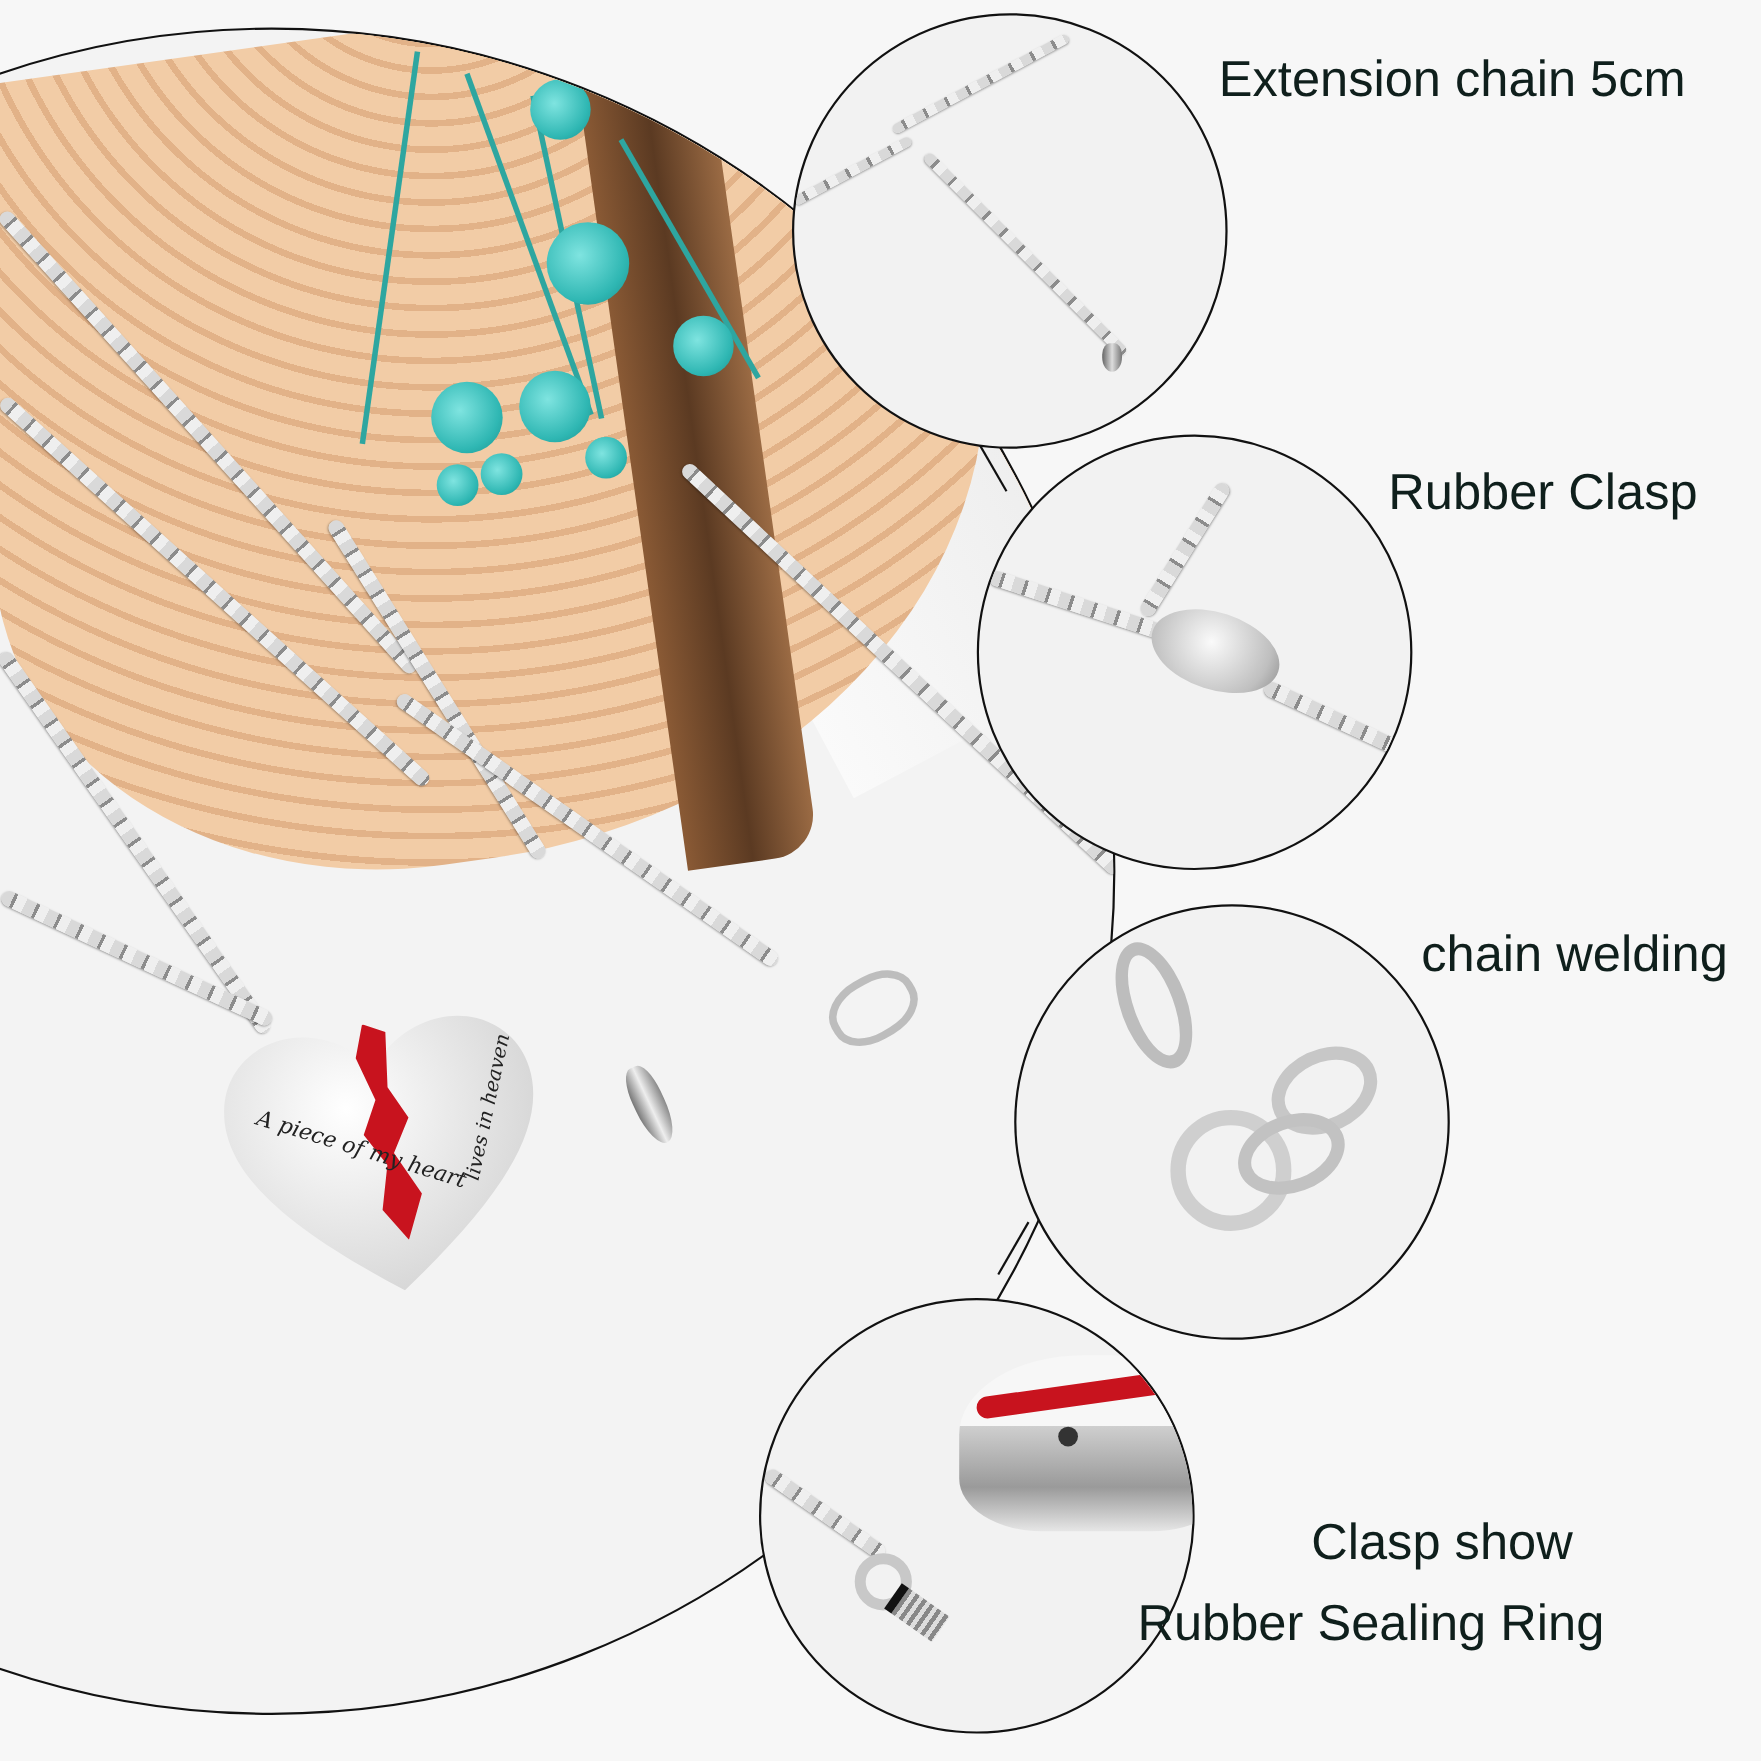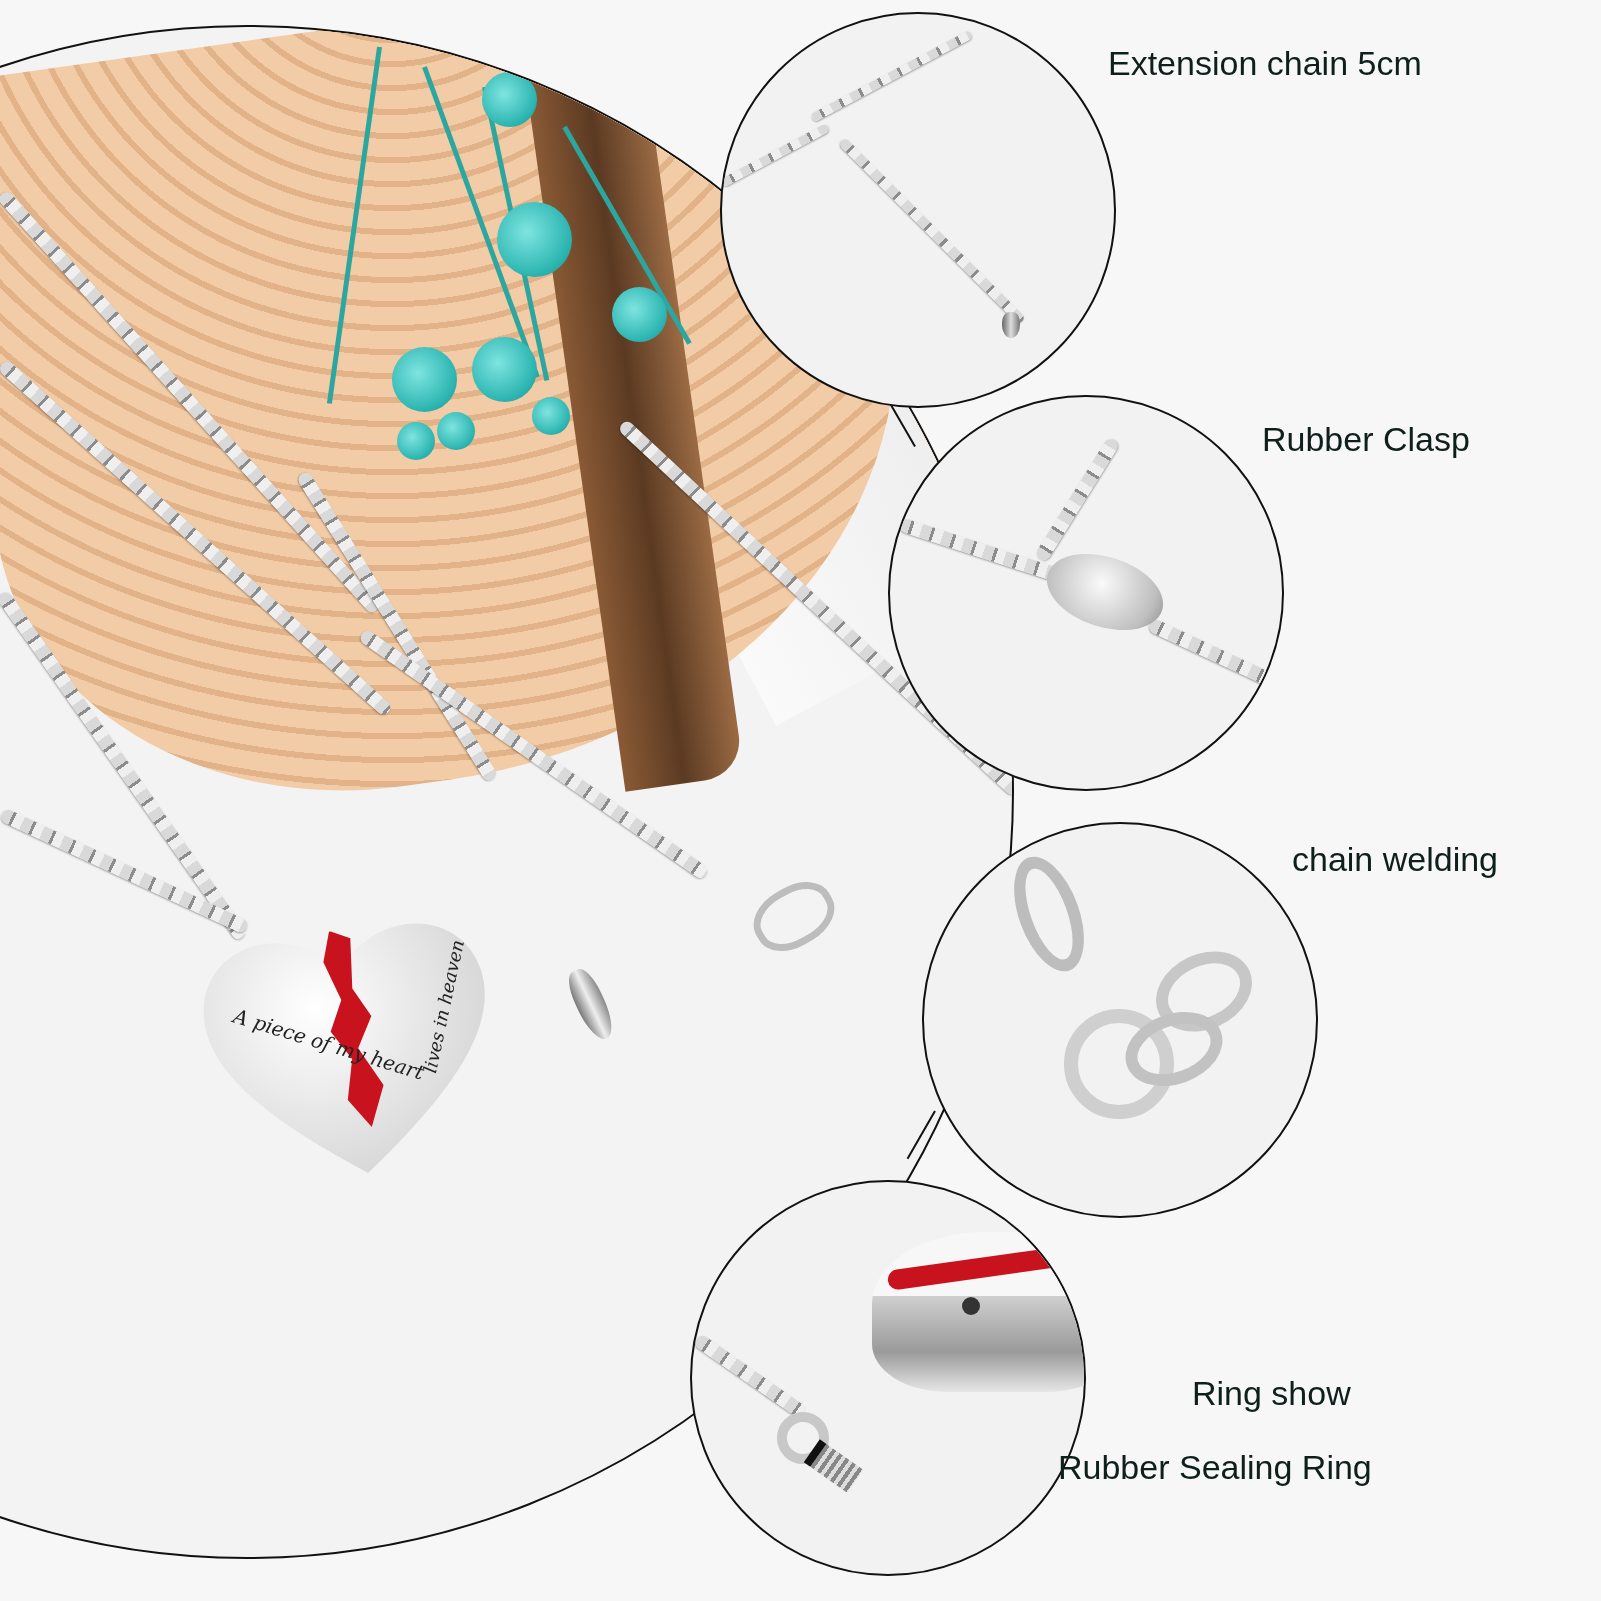--- a/index.html
+++ b/index.html
@@ -10,21 +10,21 @@
   .orange { position:absolute; left:840px; top:0; width:640px; height:640px; background:linear-gradient(160deg,#f7c68a,#f2a55c); clip-path:polygon(0 0,100% 0,100% 95%,20% 75%); }
   .paper { position:absolute; left:1110px; top:-40px; width:420px; height:680px; background:linear-gradient(90deg,#fafafa,#e8e8e8); transform:rotate(-28deg); }
   .flower { position:absolute; width:60px; height:60px; border-radius:50%; background:radial-gradient(circle at 40% 40%,#7fe4e0,#2fb7b3 65%,#1a8f8c); }
   .stem { position:absolute; width:5px; background:#2ea6a0; transform-origin:top center; }
   .chain { position:absolute; height:14px; border-radius:7px; background:repeating-linear-gradient(90deg,#d9d9d9 0 10px,#8c8c8c 10px 13px,#efefef 13px 22px); box-shadow:0 1px 2px rgba(0,0,0,.35); transform-origin:left center; }
   .heart-wrap { position:absolute; left:720px; top:880px; width:330px; height:300px; transform:rotate(-8deg); }
   .heart { position:absolute; width:300px; height:270px; background:radial-gradient(circle at 40% 35%,#ffffff,#d7d7d7 70%,#a9a9a9); clip-path:path("M150 265 C 60 200, 0 140, 10 80 C 20 20, 100 0, 150 60 C 200 0, 280 20, 290 80 C 300 140, 240 200, 150 265 Z"); }
   .crack { position:absolute; left:130px; top:20px; width:50px; height:200px; background:#c8131e; border-radius:20px; clip-path:polygon(30% 0,70% 5%,60% 30%,90% 45%,55% 60%,95% 80%,60% 100%,20% 85%,40% 65%,5% 50%,35% 35%,10% 15%); }
   .engrave { position:absolute; font-family:"DejaVu Serif", serif; font-style:italic; color:#222; font-size:20px; }
   .detail-circle { position:absolute; border-radius:50%; border:2px solid #111; overflow:hidden; background:#f2f2f2; }
-  .label { position:absolute; color:#0f1f1c; font-size:34px; white-space:nowrap; }
+  .label { position:absolute; color:#0f1f1c; font-size:46px; white-space:nowrap; }
   .connector { position:absolute; height:2px; background:#111; transform-origin:left center; }
 </style>
 </head>
 <body>
 
 <div class="main-circle">
   <div class="orange"></div>
   <div class="paper"></div>
   <div class="wood"></div>
   <div class="bark"></div>
@@ -90,14 +90,14 @@
   <div style="position:absolute;left:85px;top:230px;width:52px;height:52px;border-radius:50%;border:10px solid #c8c8c8;box-sizing:border-box"></div>
   <div style="position:absolute;left:115px;top:270px;width:45px;height:28px;background:repeating-linear-gradient(90deg,#888 0 4px,#ddd 4px 8px);transform:rotate(35deg);border-left:8px solid #111"></div>
   <div style="position:absolute;left:180px;top:50px;width:250px;height:160px;border-radius:45% 45% 30% 30%;background:linear-gradient(180deg,#f7f7f7 0 40%,#cfcfcf 40%,#9a9a9a 75%,#e6e6e6)"></div>
   <div style="position:absolute;left:195px;top:75px;width:200px;height:20px;background:#c8131e;border-radius:10px;transform:rotate(-8deg)"></div>
   <div style="position:absolute;left:270px;top:115px;width:18px;height:18px;border-radius:50%;background:#333"></div>
 </div>
 
 <div class="label" style="left:1108px;top:44px">Extension chain 5cm</div>
 <div class="label" style="left:1262px;top:420px">Rubber Clasp</div>
 <div class="label" style="left:1292px;top:840px">chain welding</div>
-<div class="label" style="left:1192px;top:1374px">Ring show</div>
-<div class="label" style="left:1058px;top:1448px">Rubber Sealing Ring</div>
+<div class="label" style="left:1192px;top:1374px">Clasp show</div>
+<div class="label" style="left:1034px;top:1448px">Rubber Sealing Ring</div>
 
 </body></html>

